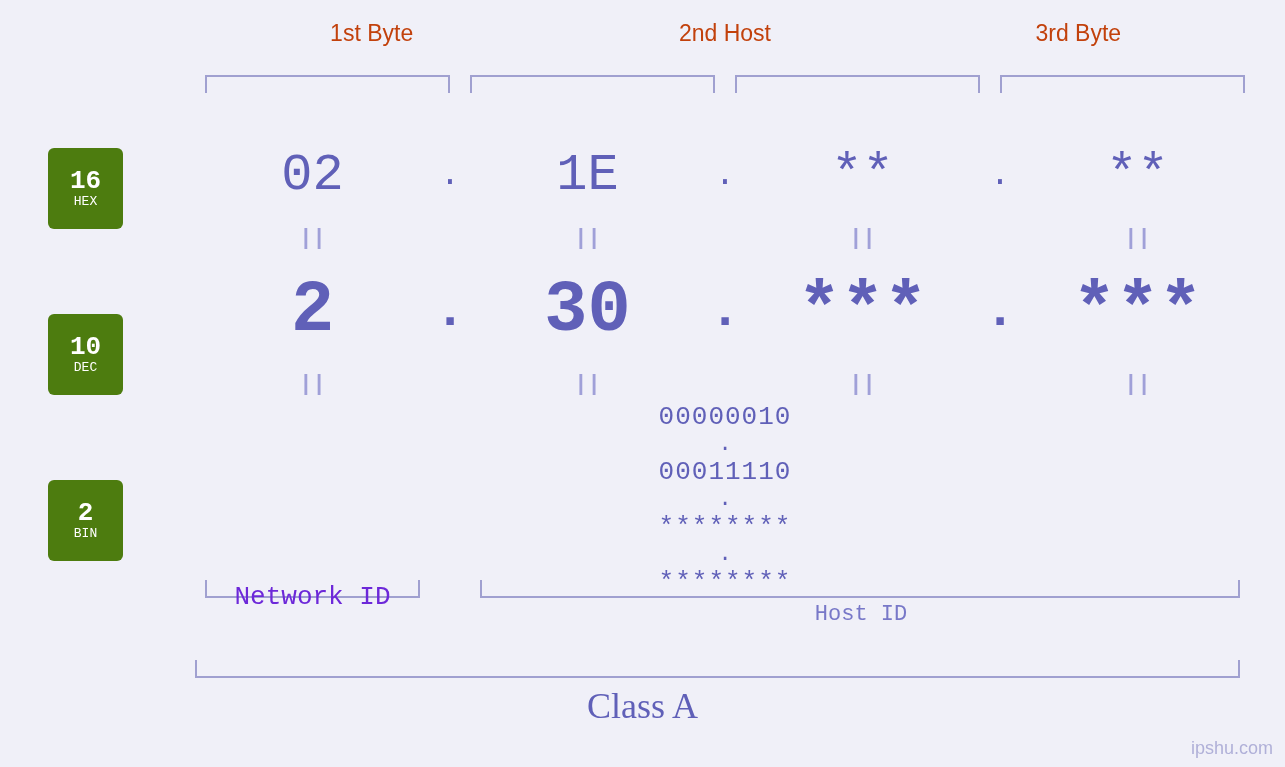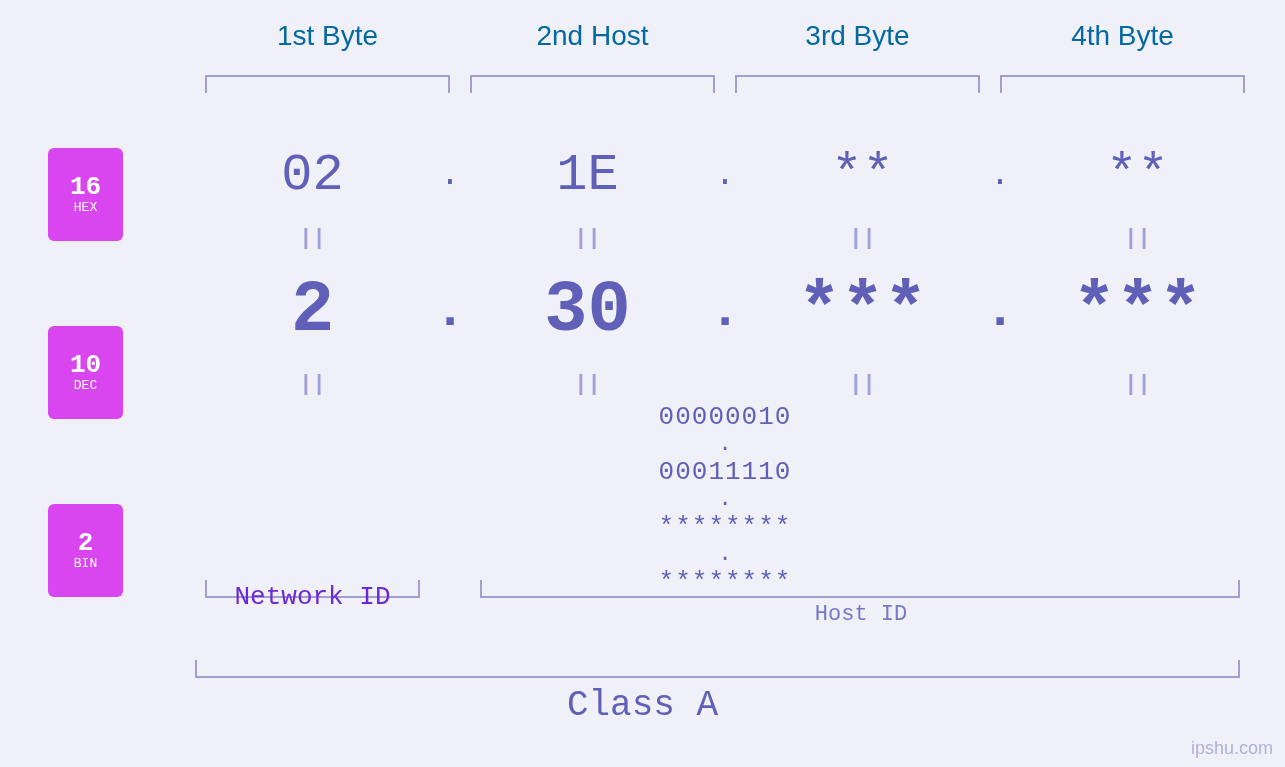--- a/index.html
+++ b/index.html
@@ -23,22 +23,22 @@
     .byte-headers {
       display: flex;
       position: absolute;
       top: 20px;
       left: 195px;
       width: 1060px;
     }
     .byte-header {
       flex: 1;
       text-align: center;
-      color: #0369a1;
-      font-size: 28px;
+      color: #c2410c;
+      font-size: 23px;
       font-family: Arial, sans-serif;
     }
 
     
     .bracket-row {
       display: flex;
       position: absolute;
       top: 75px;
       left: 195px;
       width: 1060px;
@@ -56,22 +56,22 @@
     .base-badges {
       position: absolute;
       left: 48px;
       display: flex;
       flex-direction: column;
       gap: 0;
     }
 
     .base-badge {
       width: 75px;
-      height: 93px;
-      background: #d946ef;
+      height: 81px;
+      background: #4d7c0f;
       border-radius: 6px;
       display: flex;
       flex-direction: column;
       align-items: center;
       justify-content: center;
       color: white;
       margin-bottom: 0;
     }
     .base-badge .num {
       font-size: 26px;
@@ -158,21 +158,20 @@
   </style>
 </head>
 <body>
 
 <div class="main-container">
 
   <div class="byte-headers">
     <div class="byte-header">1st Byte</div>
     <div class="byte-header">2nd Host</div>
     <div class="byte-header">3rd Byte</div>
-    <div class="byte-header">4th Byte</div>
   </div>
 
   <div class="bracket-row">
     <div class="bracket"></div>
     <div class="bracket"></div>
     <div class="bracket"></div>
     <div class="bracket"></div>
   </div>
 
   <div class="base-badges" style="top: 148px;">
@@ -253,17 +252,17 @@
   <div style="position:absolute; left:205px; width:215px; top:582px; text-align:center;
     color:#6d28d9; font-size:26px; font-family:'Courier New', monospace;">Network ID</div>
 
   <div style="position:absolute; left:482px; right:45px; top:602px; text-align:center;
     color:#7878c8; font-size:22px; font-family:'Courier New', monospace;">Host ID</div>
 
   <div style="position:absolute; left:195px; right:45px; top:660px; height:18px;
     border-bottom: 2px solid #a0a0d0; border-left: 2px solid #a0a0d0; border-right: 2px solid #a0a0d0;"></div>
 
   <div style="position:absolute; top:685px; left:0; width:1285px; text-align:center;
-    color:#6060b8; font-size:36px; font-family:Liberation Mono, monospace;">Class A</div>
+    color:#6060b8; font-size:36px; font-family:Liberation Serif, serif;">Class A</div>
 
   <div style="position:absolute; bottom:8px; right:12px; color:#b0b0d8; font-size:18px; font-family:Arial,sans-serif;">ipshu.com</div>
 
 </div>
 
 </body></html>

